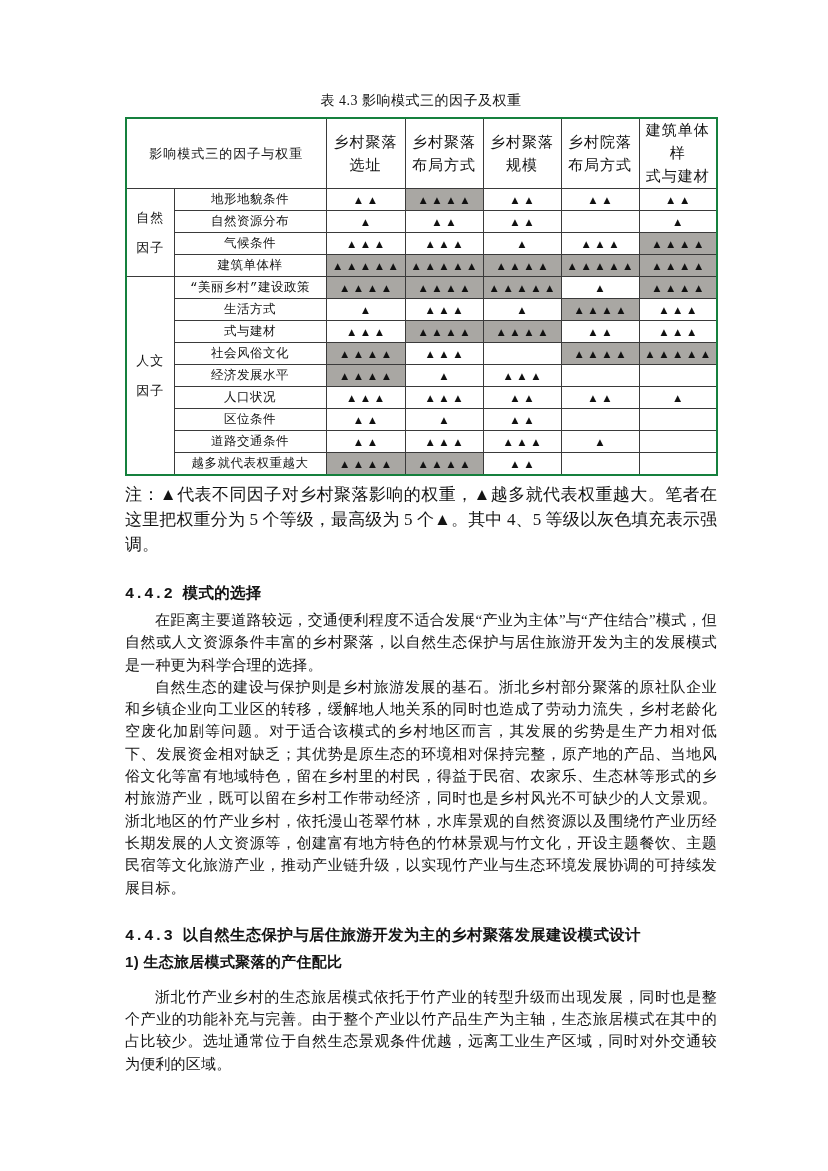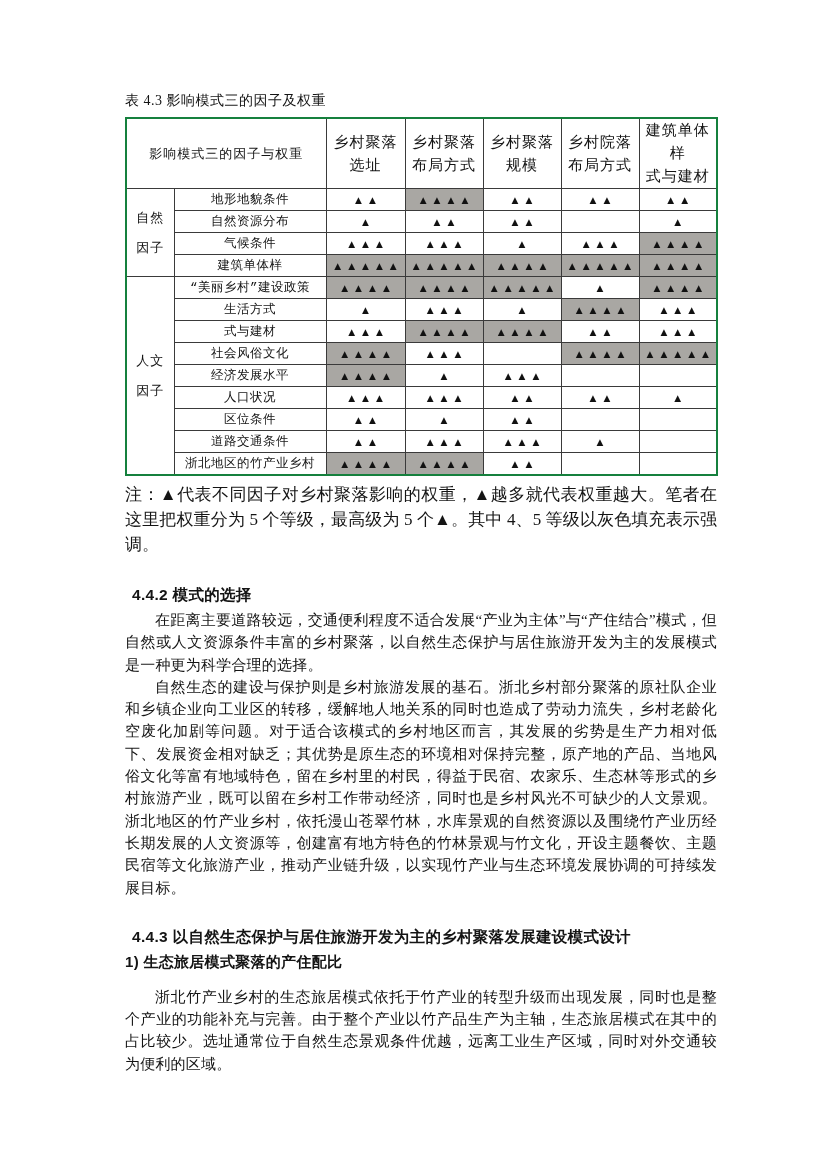--- a/index.html
+++ b/index.html
@@ -6,21 +6,21 @@
   body {
     width: 828px; height: 1171px;
     background: #ffffff;
     font-family: "Liberation Serif", "DejaVu Serif", serif;
     color: #141414;
   }
   .page { position: relative; width: 828px; height: 1171px; background: #fff; overflow: hidden; }
   .content { position: absolute; left: 125px; top: 92px; width: 592px; }
 
   .table-title {
-    text-align: left;
+    text-align: center;
     font-size: 14px;
     line-height: 18px;
     margin-bottom: 7px;
     letter-spacing: 0.5px;
   }
 
   table.weights {
     width: 592px;
     table-layout: fixed;
     border-collapse: collapse;
@@ -67,25 +67,25 @@
   td.hl { background: var(--hl, #a9a7a3); }
 
   .table-note {
     margin-top: 6px;
     font-size: 17px;
     line-height: 25px;
     text-align: justify;
   }
 
   h3.sec-heading {
-    font-family: Liberation Sans, sans-serif;
+    font-family: Liberation Mono, monospace;
     font-size: 15.5px;
     line-height: 21px;
     font-weight: bold;
-    margin: 27px 0 4px 7px;
+    margin: 27px 0 4px 0;
     letter-spacing: 0.3px;
   }
   h4.sub-heading {
     font-family: "Liberation Sans", "DejaVu Sans", sans-serif;
     font-size: 15px;
     line-height: 22px;
     font-weight: bold;
     margin: 0 0 13px 0;
     letter-spacing: 0.3px;
   }
@@ -226,21 +226,21 @@
           </tr>
           <tr>
             <td class="factor-cell">道路交通条件</td>
             <td class="weight-cell">▲▲</td>
             <td class="weight-cell">▲▲▲</td>
             <td class="weight-cell">▲▲▲</td>
             <td class="weight-cell">▲</td>
             <td class="weight-cell"></td>
           </tr>
           <tr>
-            <td class="factor-cell">浙北地区的竹产业乡村</td>
+            <td class="factor-cell">越多就代表权重越大</td>
             <td class="weight-cell hl">▲▲▲▲</td>
             <td class="weight-cell hl">▲▲▲▲</td>
             <td class="weight-cell">▲▲</td>
             <td class="weight-cell"></td>
             <td class="weight-cell"></td>
           </tr>
         </tbody>
     </table>
 
     <div class="table-note">注：▲代表不同因子对乡村聚落影响的权重，▲越多就代表权重越大。笔者在这里把权重分为 5 个等级，最高级为 5 个▲。其中 4、5 等级以灰色填充表示强调。</div>

